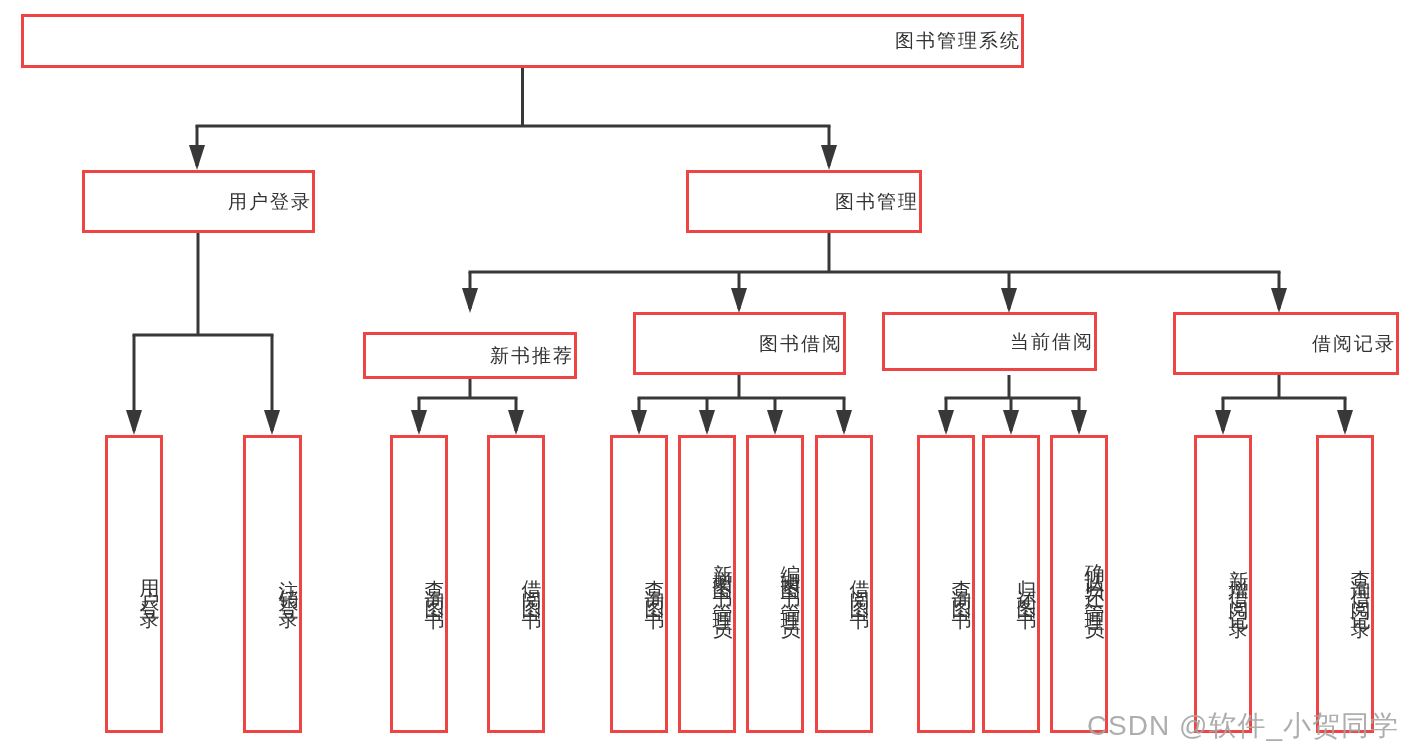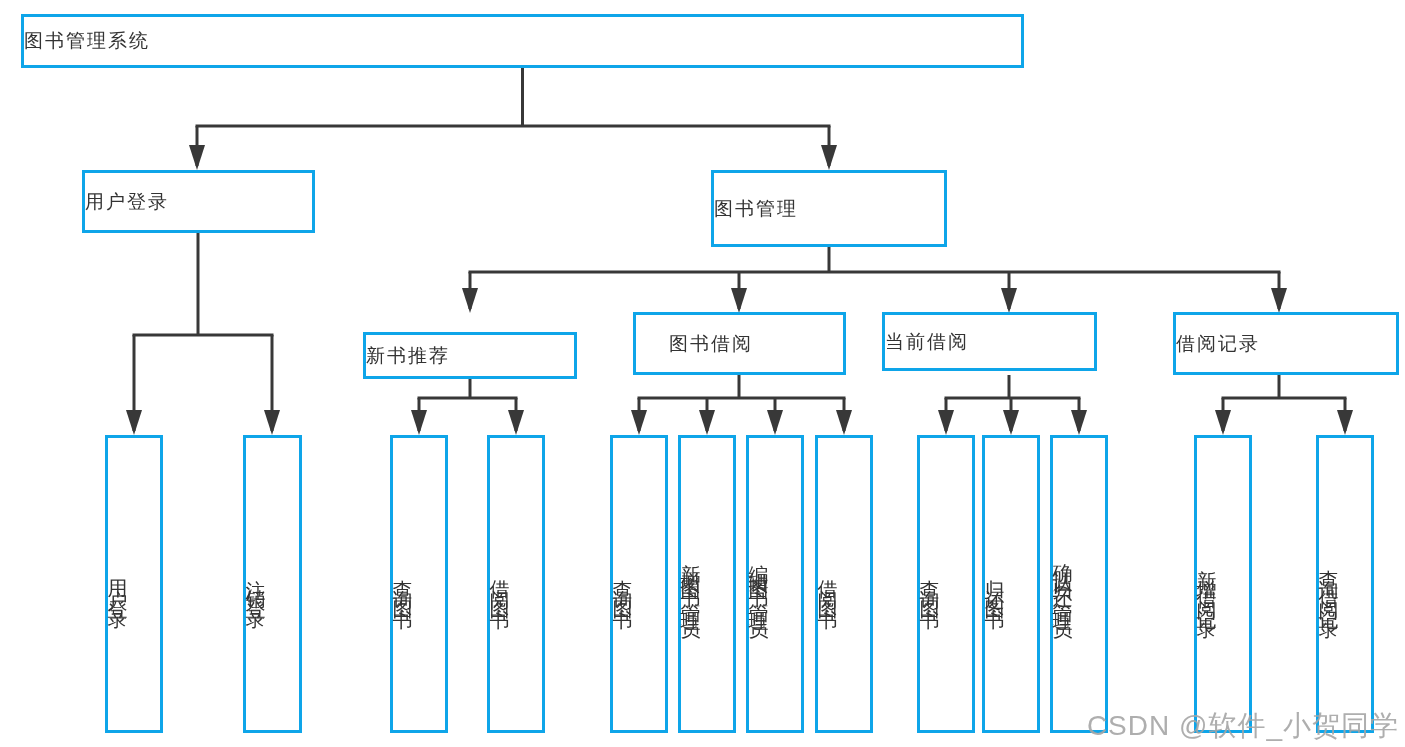--- a/index.html
+++ b/index.html
@@ -17,25 +17,25 @@
   }
   .connectors {
     position: absolute;
     left: 0;
     top: 0;
   }
   .node {
     position: absolute;
     box-sizing: border-box;
     background: #ffffff;
-    border: 3px solid #0ea5e9;
+    border: 3px solid #ef4444;
     color: #333333;
     display: flex;
     align-items: center;
-    justify-content: flex-start;
+    justify-content: flex-end;
   }
   .h-node {
     font-size: 19px;
     letter-spacing: 2px;
   }
   .v-node span {
     writing-mode: vertical-rl;
     font-size: 20px;
     letter-spacing: 10px;
     line-height: 1;
@@ -125,21 +125,21 @@
     </g>
   </svg>
 
   <div class="node h-node" style="left:21px; top:14px; width:1003px; height:54px;">
     <span>图书管理系统</span>
   </div>
 
   <div class="node h-node" style="left:82px; top:170px; width:233px; height:63px;">
     <span>用户登录</span>
   </div>
-  <div class="node h-node" style="left:711px; top:170px; width:236px; height:77px;">
+  <div class="node h-node" style="left:686px; top:170px; width:236px; height:63px;">
     <span>图书管理</span>
   </div>
 
   <div class="node h-node" style="left:363px; top:312px; width:214px; height:47px;margin-top:20px;">
     <span>新书推荐</span>
   </div>
   <div class="node h-node" style="left:633px; top:312px; width:213px; height:63px;padding-left:33px;">
     <span>图书借阅</span>
   </div>
   <div class="node h-node" style="left:882px; top:312px; width:215px; height:59px;">

